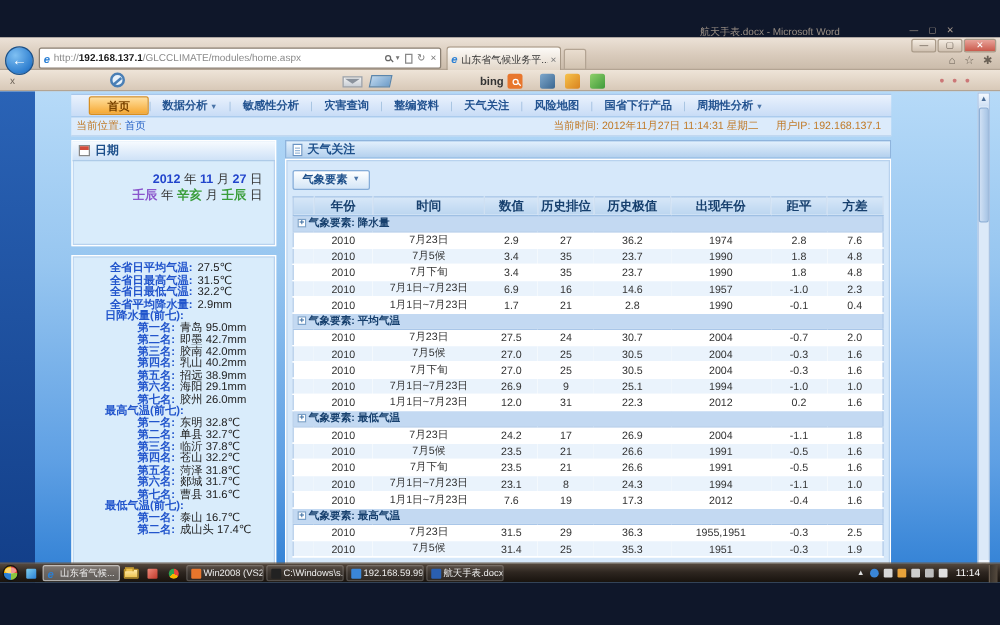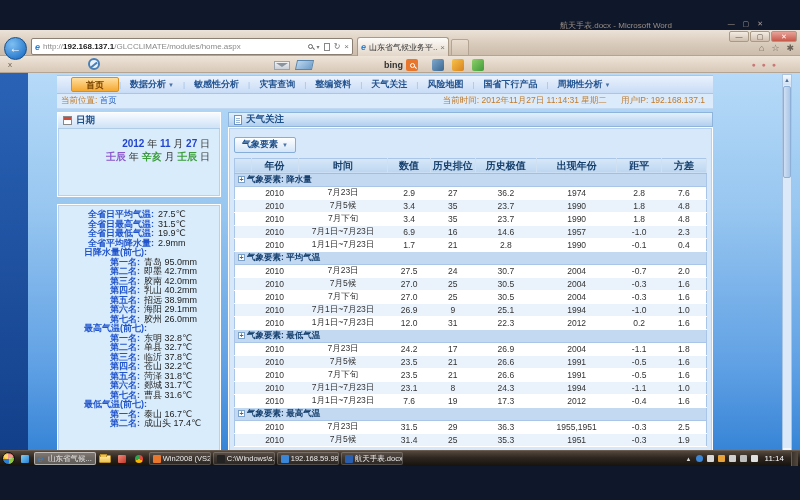--- a/index.html
+++ b/index.html
@@ -251,21 +251,21 @@
               <div class="cal-body" id="cal-body">
                   <div class="cal-line"><span class="c-num">2012</span><span class="c-plain"> 年 </span><span class="c-num">11</span><span class="c-plain"> 月 </span><span class="c-num">27</span><span class="c-plain"> 日</span></div>
                   <div class="cal-line"><span class="c-purple">壬辰</span><span class="c-plain"> 年 </span><span class="c-green">辛亥</span><span class="c-plain"> 月 </span><span class="c-green">壬辰</span><span class="c-plain"> 日</span></div>
                 </div>
             </div>
 
             <div class="panel" id="weather-panel">
               <div class="wp-body" id="wp-body">
                   <div class="w-stat"><span class="lbl">全省日平均气温:</span><span class="val">27.5℃</span></div>
                   <div class="w-stat"><span class="lbl">全省日最高气温:</span><span class="val">31.5℃</span></div>
-                  <div class="w-stat"><span class="lbl">全省日最低气温:</span><span class="val">19.9℃</span></div>
+                  <div class="w-stat"><span class="lbl">全省日最低气温:</span><span class="val">32.2℃</span></div>
                   <div class="w-stat"><span class="lbl">全省平均降水量:</span><span class="val">2.9mm</span></div>
                   <div class="w-head">日降水量(前七):</div>
                   <div class="w-rank"><span class="lbl">第一名:</span><span class="val">青岛 95.0mm</span></div>
                   <div class="w-rank"><span class="lbl">第二名:</span><span class="val">即墨 42.7mm</span></div>
                   <div class="w-rank"><span class="lbl">第三名:</span><span class="val">胶南 42.0mm</span></div>
                   <div class="w-rank"><span class="lbl">第四名:</span><span class="val">乳山 40.2mm</span></div>
                   <div class="w-rank"><span class="lbl">第五名:</span><span class="val">招远 38.9mm</span></div>
                   <div class="w-rank"><span class="lbl">第六名:</span><span class="val">海阳 29.1mm</span></div>
                   <div class="w-rank"><span class="lbl">第七名:</span><span class="val">胶州 26.0mm</span></div>
                   <div class="w-head">最高气温(前七):</div>

